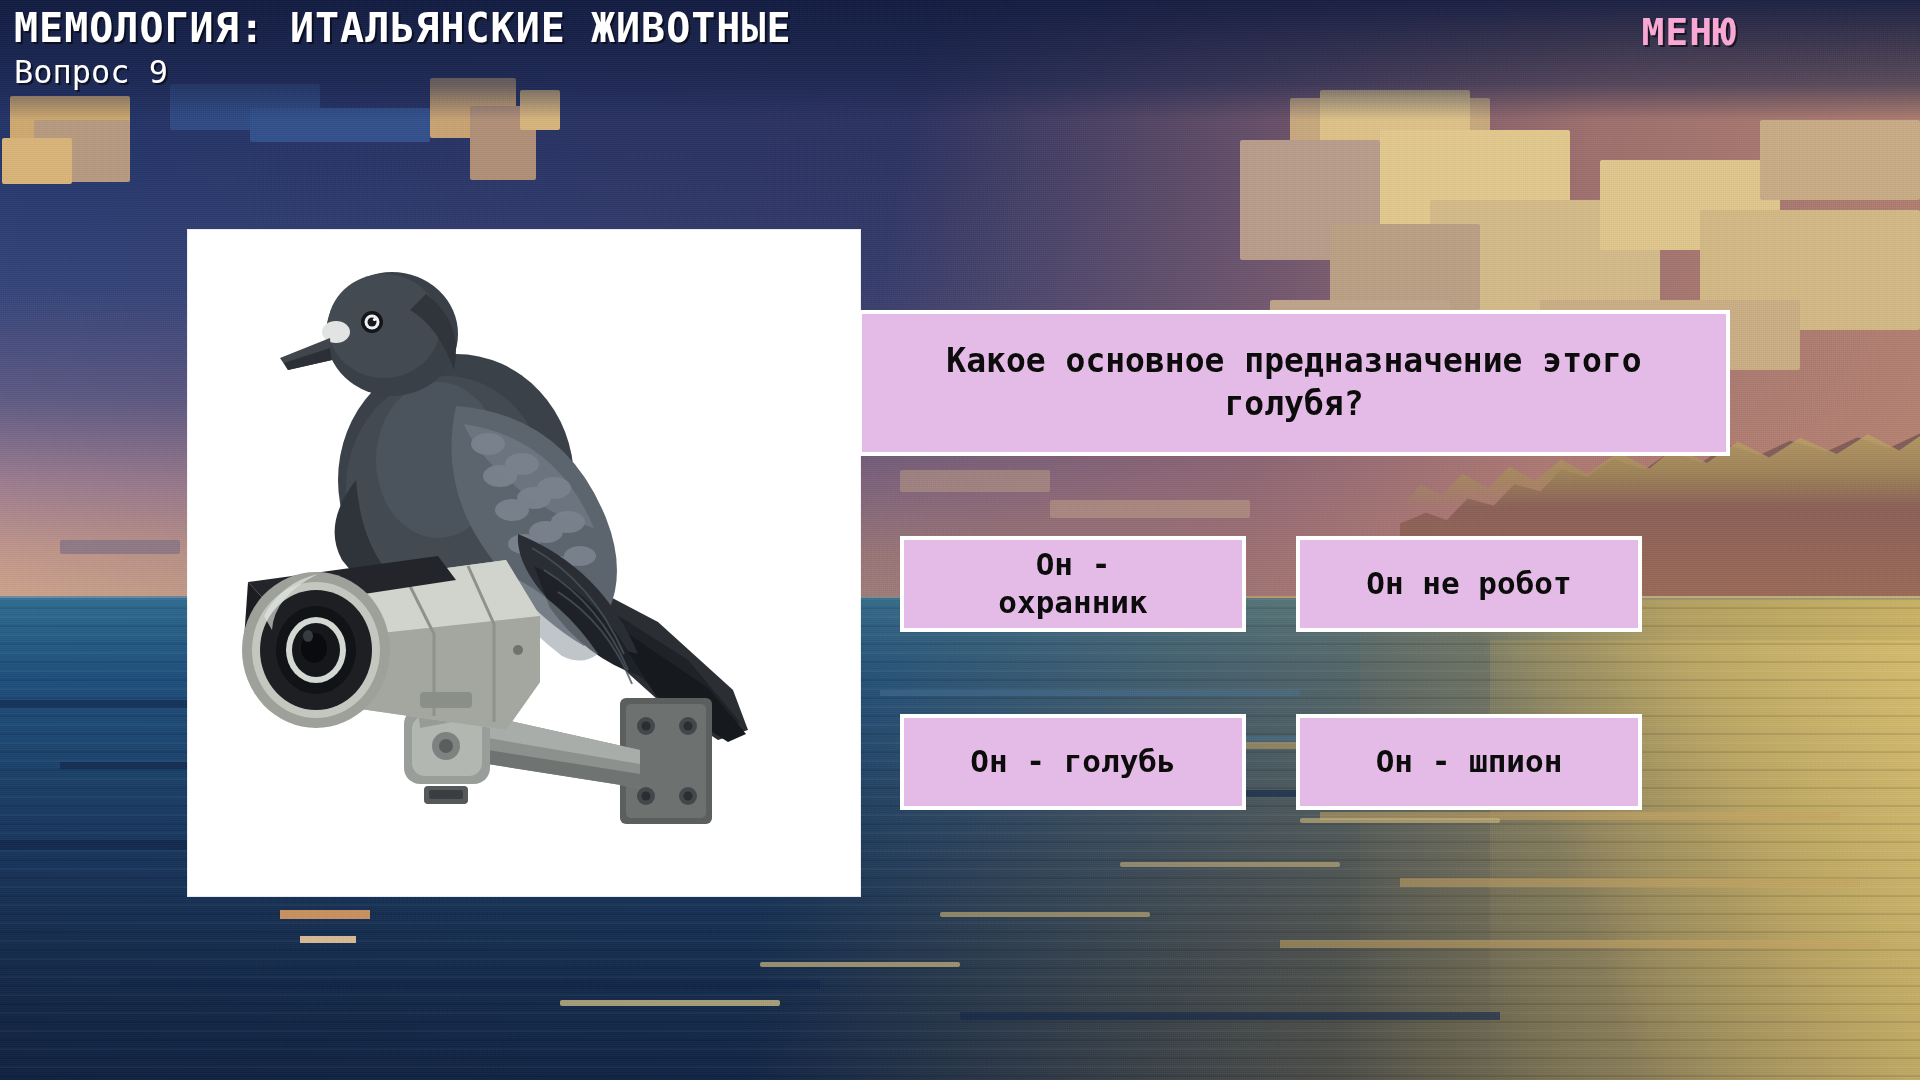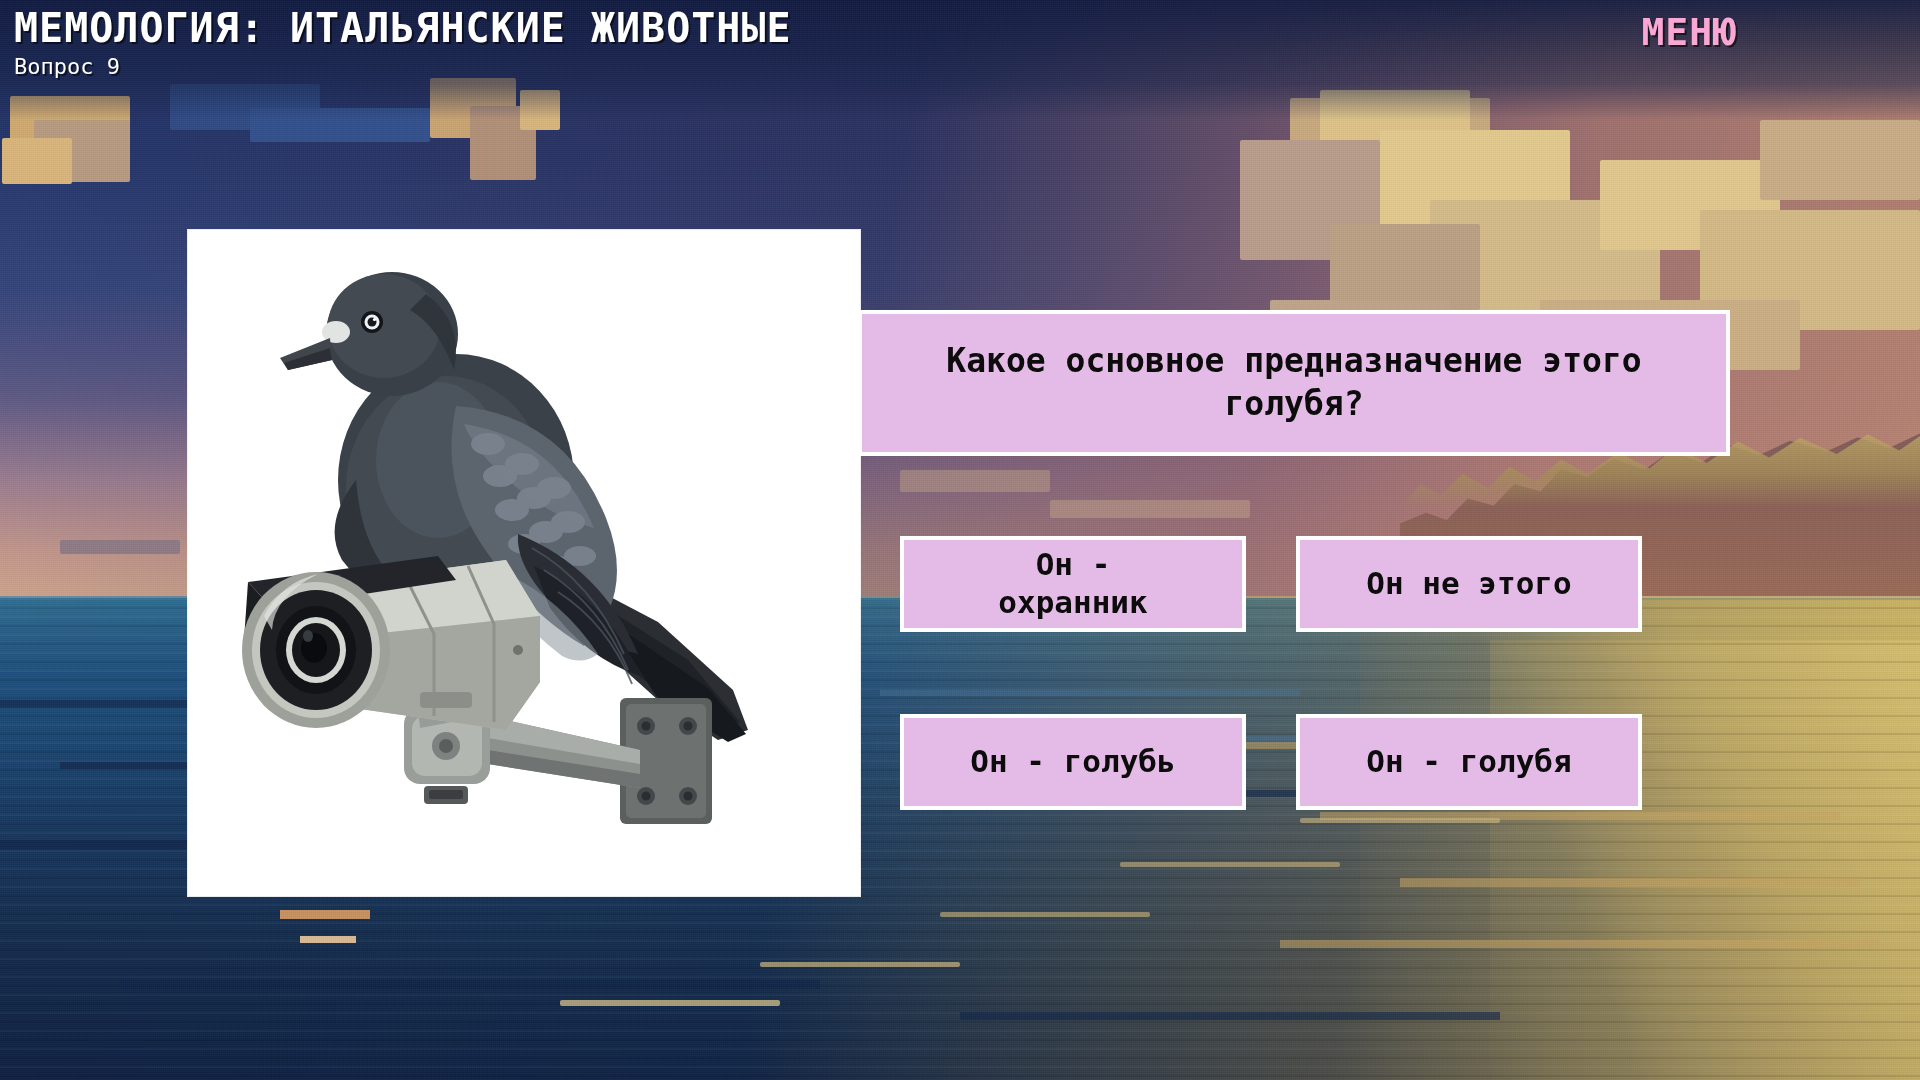--- a/index.html
+++ b/index.html
@@ -128,21 +128,21 @@
   
   #header { position:absolute; left:0; top:0; width:1757px; height:110px; z-index:40; }
   .title-block { position:absolute; left:14px; top:8px; }
   .game-title {
     font-size:40px; letter-spacing:1px; color:#ffffff; line-height:1.0;
     font-weight:bold; text-transform:uppercase;
     text-shadow: 2px 2px 0 rgba(0,0,0,0.55);
     white-space:nowrap;
   }
   .question-counter {
-    margin-top:8px; font-size:22px; color:#ffffff; line-height:1.0;
+    margin-top:8px; font-size:32px; color:#ffffff; line-height:1.0;
     text-shadow: 2px 2px 0 rgba(0,0,0,0.55); white-space:nowrap;
   }
   .menu-button {
     position:absolute; right:20px; top:10px;
     font-size:38px; color:#f9a8d4; font-weight:bold; letter-spacing:1px;
     text-transform:uppercase; cursor:pointer;
     text-shadow: 2px 2px 0 rgba(0,0,0,0.55);
   }
 
   
@@ -376,21 +376,21 @@
 <div id="question-panel">
   <div class="question-text">Какое основное предназначение этого голубя?</div>
 </div>
 
 <div id="answers">
   <div class="answer-button">
     <span class="answer-label">Он -
 охранник</span>
   </div>
   <div class="answer-button">
-    <span class="answer-label">Он не этого</span>
+    <span class="answer-label">Он не робот</span>
   </div>
   <div class="answer-button">
     <span class="answer-label">Он - голубь</span>
   </div>
   <div class="answer-button">
-    <span class="answer-label">Он - голубя</span>
+    <span class="answer-label">Он - шпион</span>
   </div>
 </div>
 
 </body></html>

